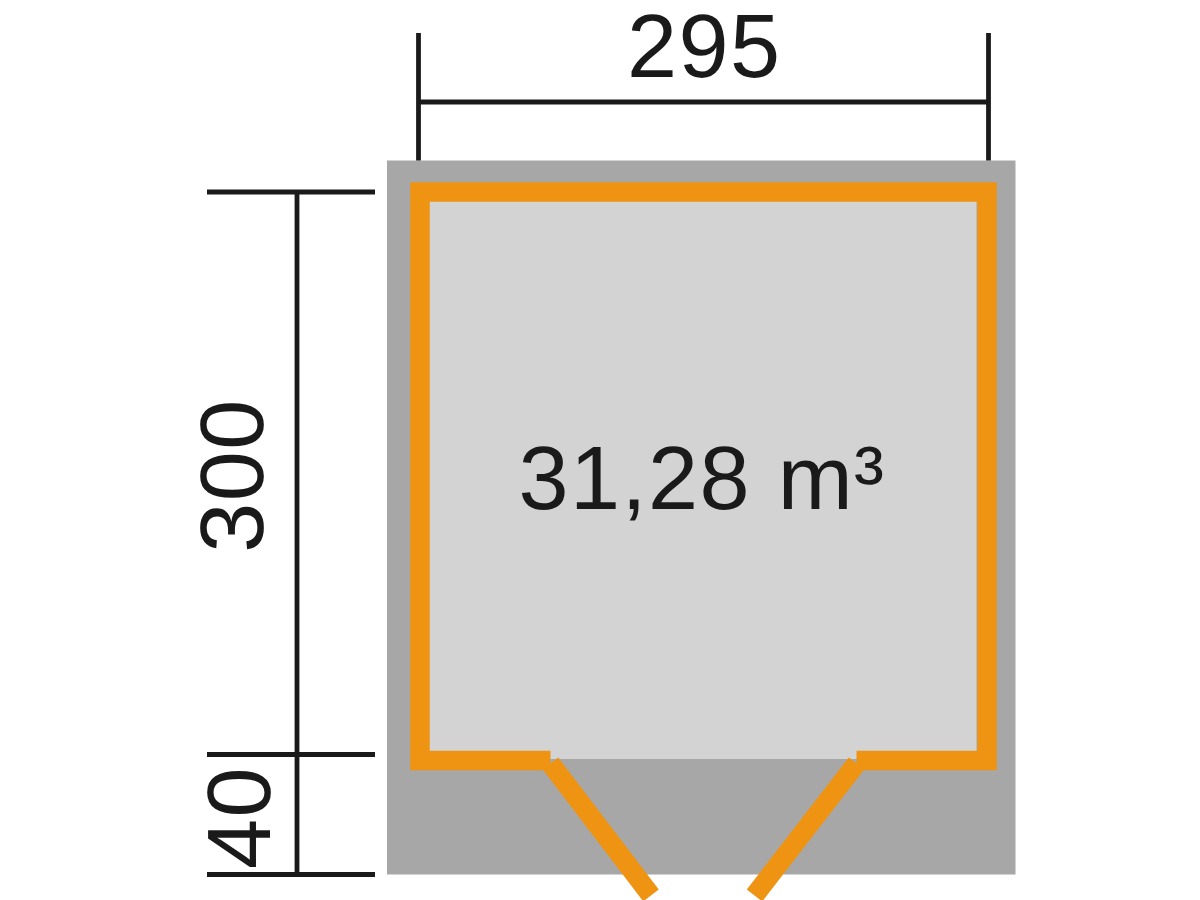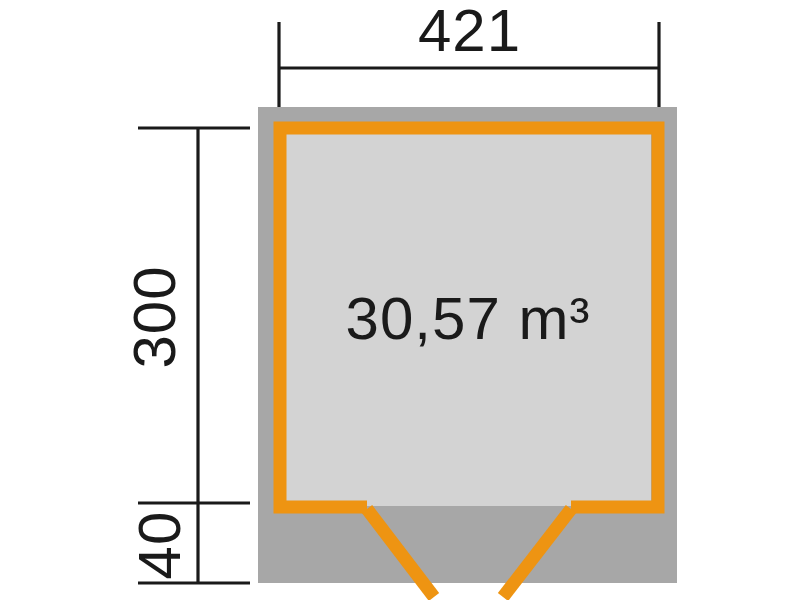--- a/index.html
+++ b/index.html
@@ -84,21 +84,21 @@
     </g>
 
     <g fill="none" stroke-width="3.2" stroke="#1a1a1a">
       <line x1="198" y1="128" x2="198" y2="583"></line>
       <line x1="138" y1="128" x2="250" y2="128"></line>
       <line x1="138" y1="503" x2="250" y2="503"></line>
       <line x1="138" y1="583" x2="250" y2="583"></line>
     </g>
   </svg>
 
-  <div class="dim-label" id="dim-width-label">421</div>
+  <div class="dim-label" id="dim-width-label">295</div>
 
   <div class="dim-label" id="dim-height-label">300</div>
 
   <div class="dim-label" id="dim-porch-label">40</div>
 
-  <div class="dim-label" id="volume-label">30,57 m³</div>
+  <div class="dim-label" id="volume-label">31,28 m³</div>
 
 </div>
 
 </body></html>

